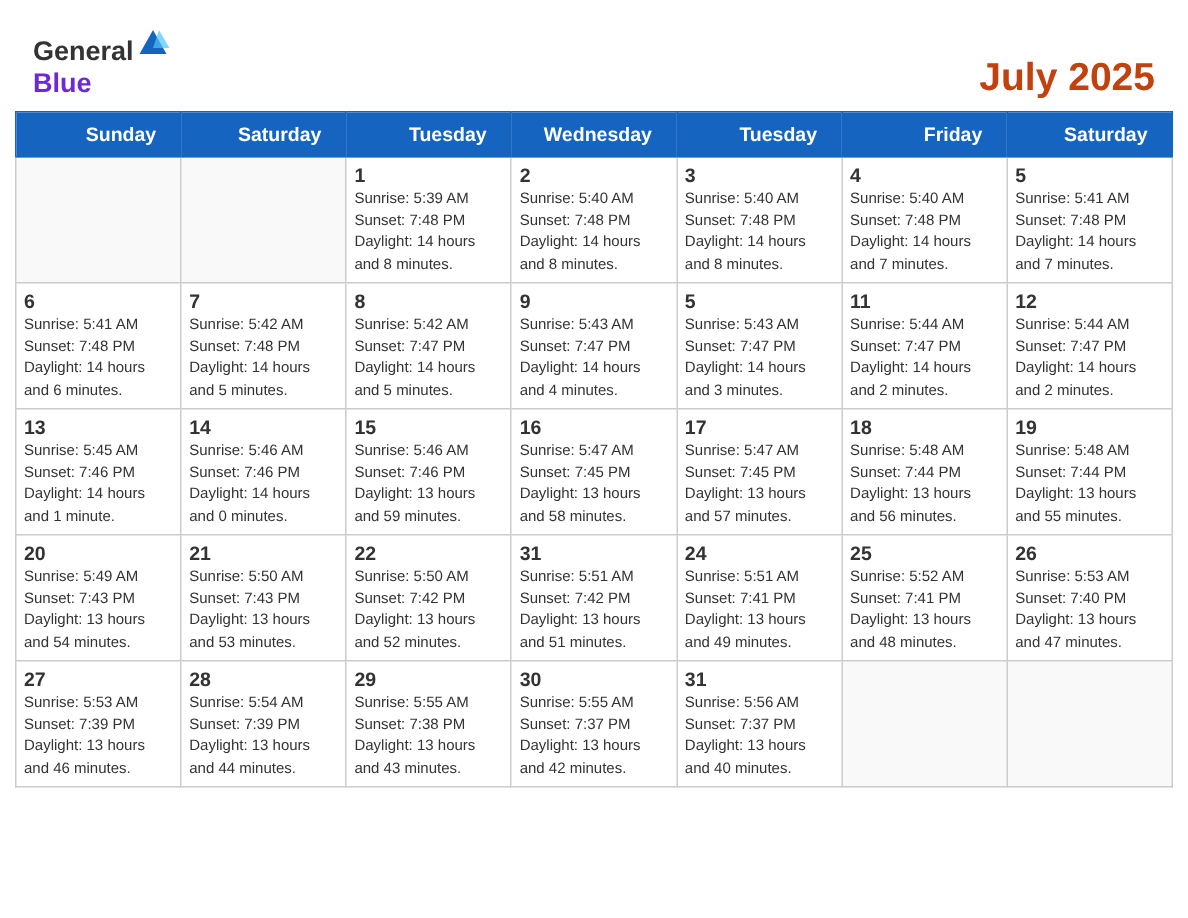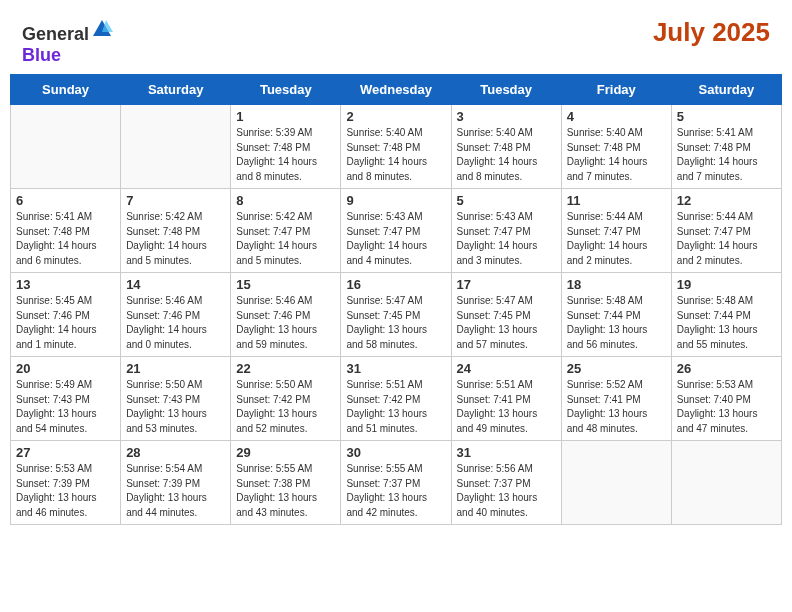--- a/index.html
+++ b/index.html
@@ -6,21 +6,21 @@
     body {
       font-family: Arial, sans-serif;
       background: #fff;
       width: 792px;
       min-height: 612px;
       padding: 10px;
     }
     .header {
       display: flex;
       justify-content: space-between;
-      align-items: flex-start;
+      align-items: flex-end;
       padding: 8px 12px 4px 12px;
     }
     .logo {
       display: flex;
       align-items: center;
     }
     .logo-text-general {
       font-size: 18px;
       font-weight: bold;
       color: #333;
@@ -52,21 +52,21 @@
       width: 100%;
       border-collapse: collapse;
       margin-top: 4px;
     }
     .calendar th {
       background-color: #1565c0;
       color: #fff;
       font-size: 13px;
       font-weight: bold;
       padding: 7px 16px;
-      text-align: center;
+      text-align: right;
       border: 1px solid #1565c0;
     }
     .calendar td {
       border: 1px solid #ccc;
       vertical-align: top;
       padding: 4px 5px;
       width: calc(100% / 7);
       font-size: 10.5px;
       color: #333;
       background: #fff;

